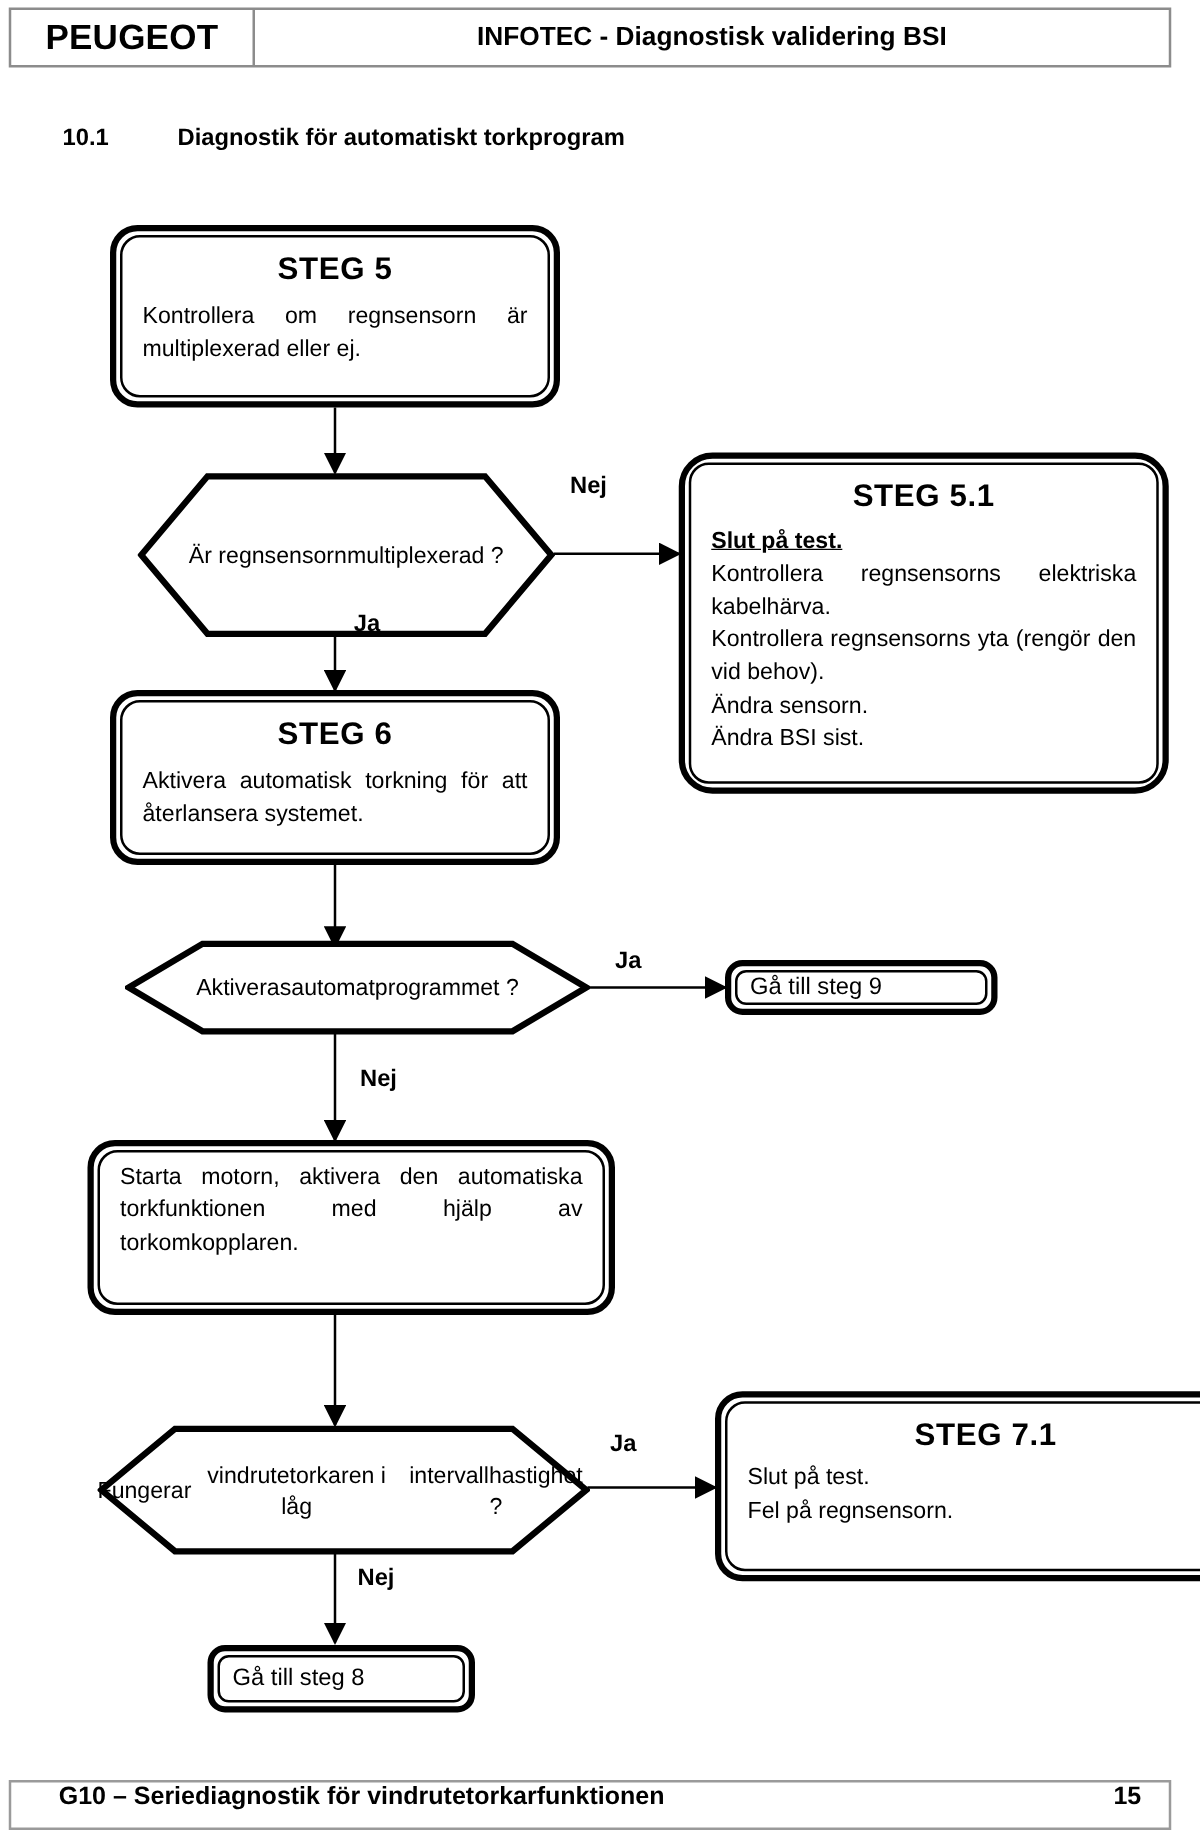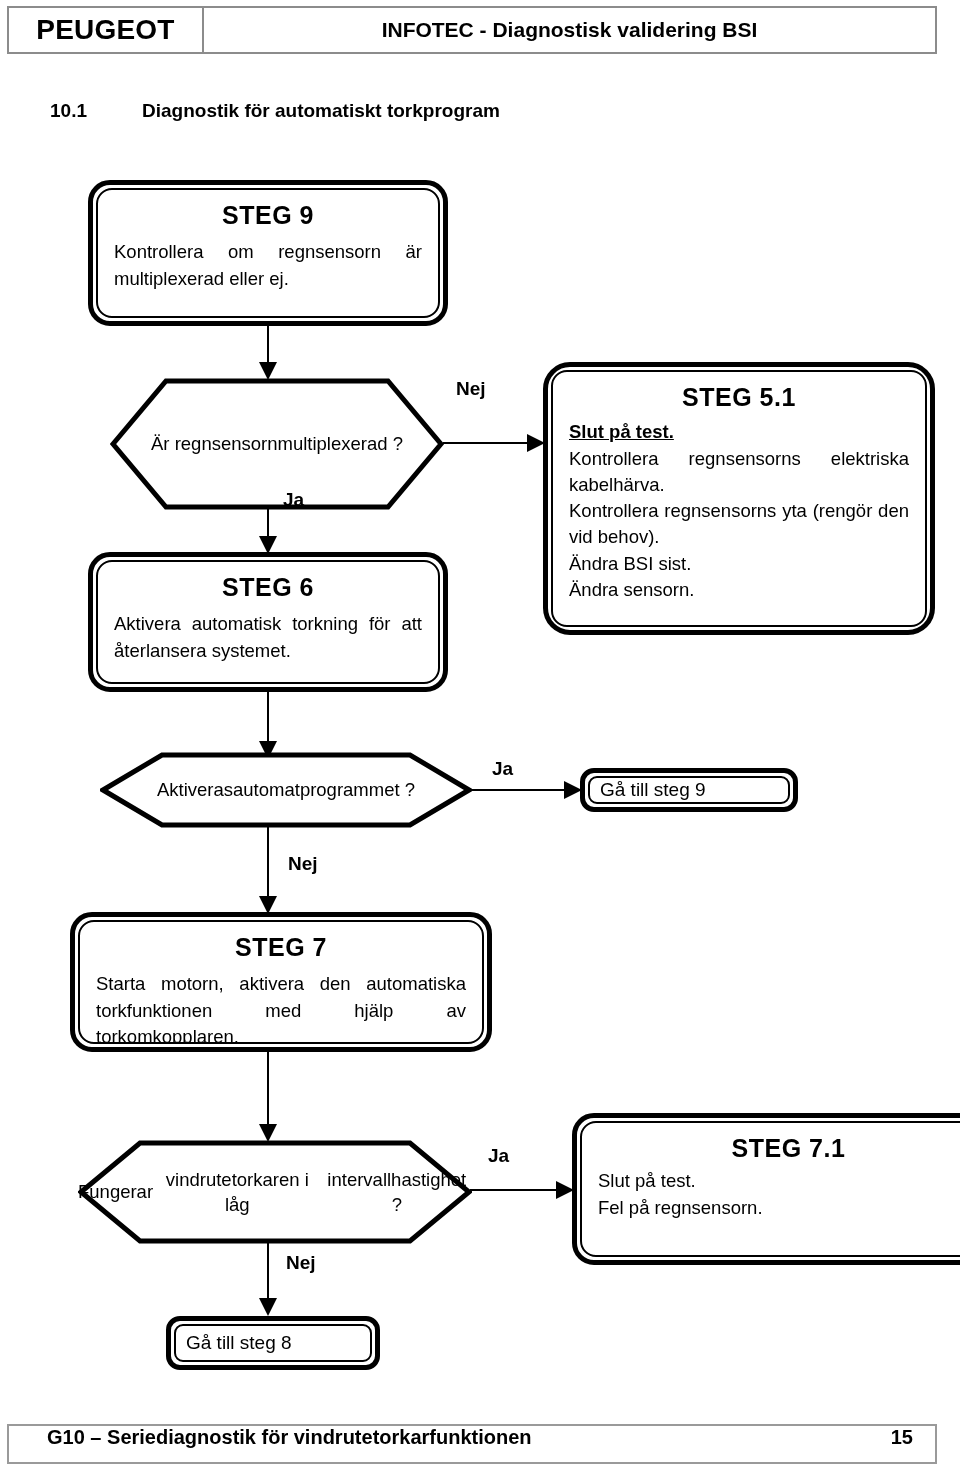--- a/index.html
+++ b/index.html
@@ -239,21 +239,21 @@
 
       <line x1="268" y1="1050" x2="268" y2="1140" stroke="#000" stroke-width="2" marker-end="url(#arr)"></line>
 
       <line x1="470" y1="1190" x2="572" y2="1190" stroke="#000" stroke-width="2" marker-end="url(#arr)"></line>
 
       <line x1="268" y1="1242" x2="268" y2="1314" stroke="#000" stroke-width="2" marker-end="url(#arr)"></line>
     </svg>
 
     <div class="node-box" style="left:88px; top:180px; width:360px; height:146px;">
       <div class="inner">
-        <div class="node-title">STEG 9</div>
+        <div class="node-title">STEG 5</div>
         <div class="node-body">Kontrollera om regnsensorn är multiplexerad eller ej.</div>
       </div>
     </div>
 
     <div class="node-hex" style="left:110px; top:378px; width:334px; height:132px;">
       <svg width="334" height="132" viewBox="0 0 334 132">
         <polygon points="56,3 278,3 331,66 278,129 56,129 3,66" fill="#ffffff" stroke="#000000" stroke-width="5"></polygon>
       </svg>
       <div class="hex-label">
         <div>Är regnsensorn</div>
@@ -261,22 +261,22 @@
       </div>
     </div>
 
     <div class="node-box" style="left:543px; top:362px; width:392px; height:273px;border-radius:27px;">
       <div class="inner">
         <div class="node-title">STEG 5.1</div>
         <div class="node-body" style="margin-top:-2px;">
           <p class="u">Slut på test.</p>
           <p>Kontrollera regnsensorns elektriska kabelhärva.</p>
           <p>Kontrollera regnsensorns yta (rengör den vid behov).</p>
+          <p class="left" style="text-align:left;">Ändra sensorn.</p>
           <p class="left" style="text-align:left;">Ändra BSI sist.</p>
-          <p class="left" style="text-align:left;">Ändra sensorn.</p>
         </div>
       </div>
     </div>
 
     <div class="node-box" style="left:88px; top:552px; width:360px; height:140px;">
       <div class="inner">
         <div class="node-title">STEG 6</div>
         <div class="node-body">Aktivera automatisk torkning för att återlansera systemet.</div>
       </div>
     </div>
@@ -292,21 +292,20 @@
     </div>
 
     <div class="node-box small" style="left:580px; top:768px; width:218px; height:44px;">
       <div class="inner" style="padding:1px 10px; display:flex; align-items:center;">
         <span class="goto-text">Gå till steg 9</span>
       </div>
     </div>
 
     <div class="node-box" style="left:70px; top:912px; width:422px; height:140px;">
       <div class="inner">
-        <div class="node-title">STEG 7</div>
         <div class="node-body">Starta motorn, aktivera den automatiska torkfunktionen med hjälp av torkomkopplaren.</div>
       </div>
     </div>
 
     <div class="node-hex" style="left:78px; top:1140px; width:394px; height:104px;">
       <svg width="394" height="104" viewBox="0 0 394 104">
         <polygon points="62,3 332,3 391,52 332,101 62,101 3,52" fill="#ffffff" stroke="#000000" stroke-width="5"></polygon>
       </svg>
       <div class="hex-label" style="line-height:1.36;">
         <div>Fungerar</div>

